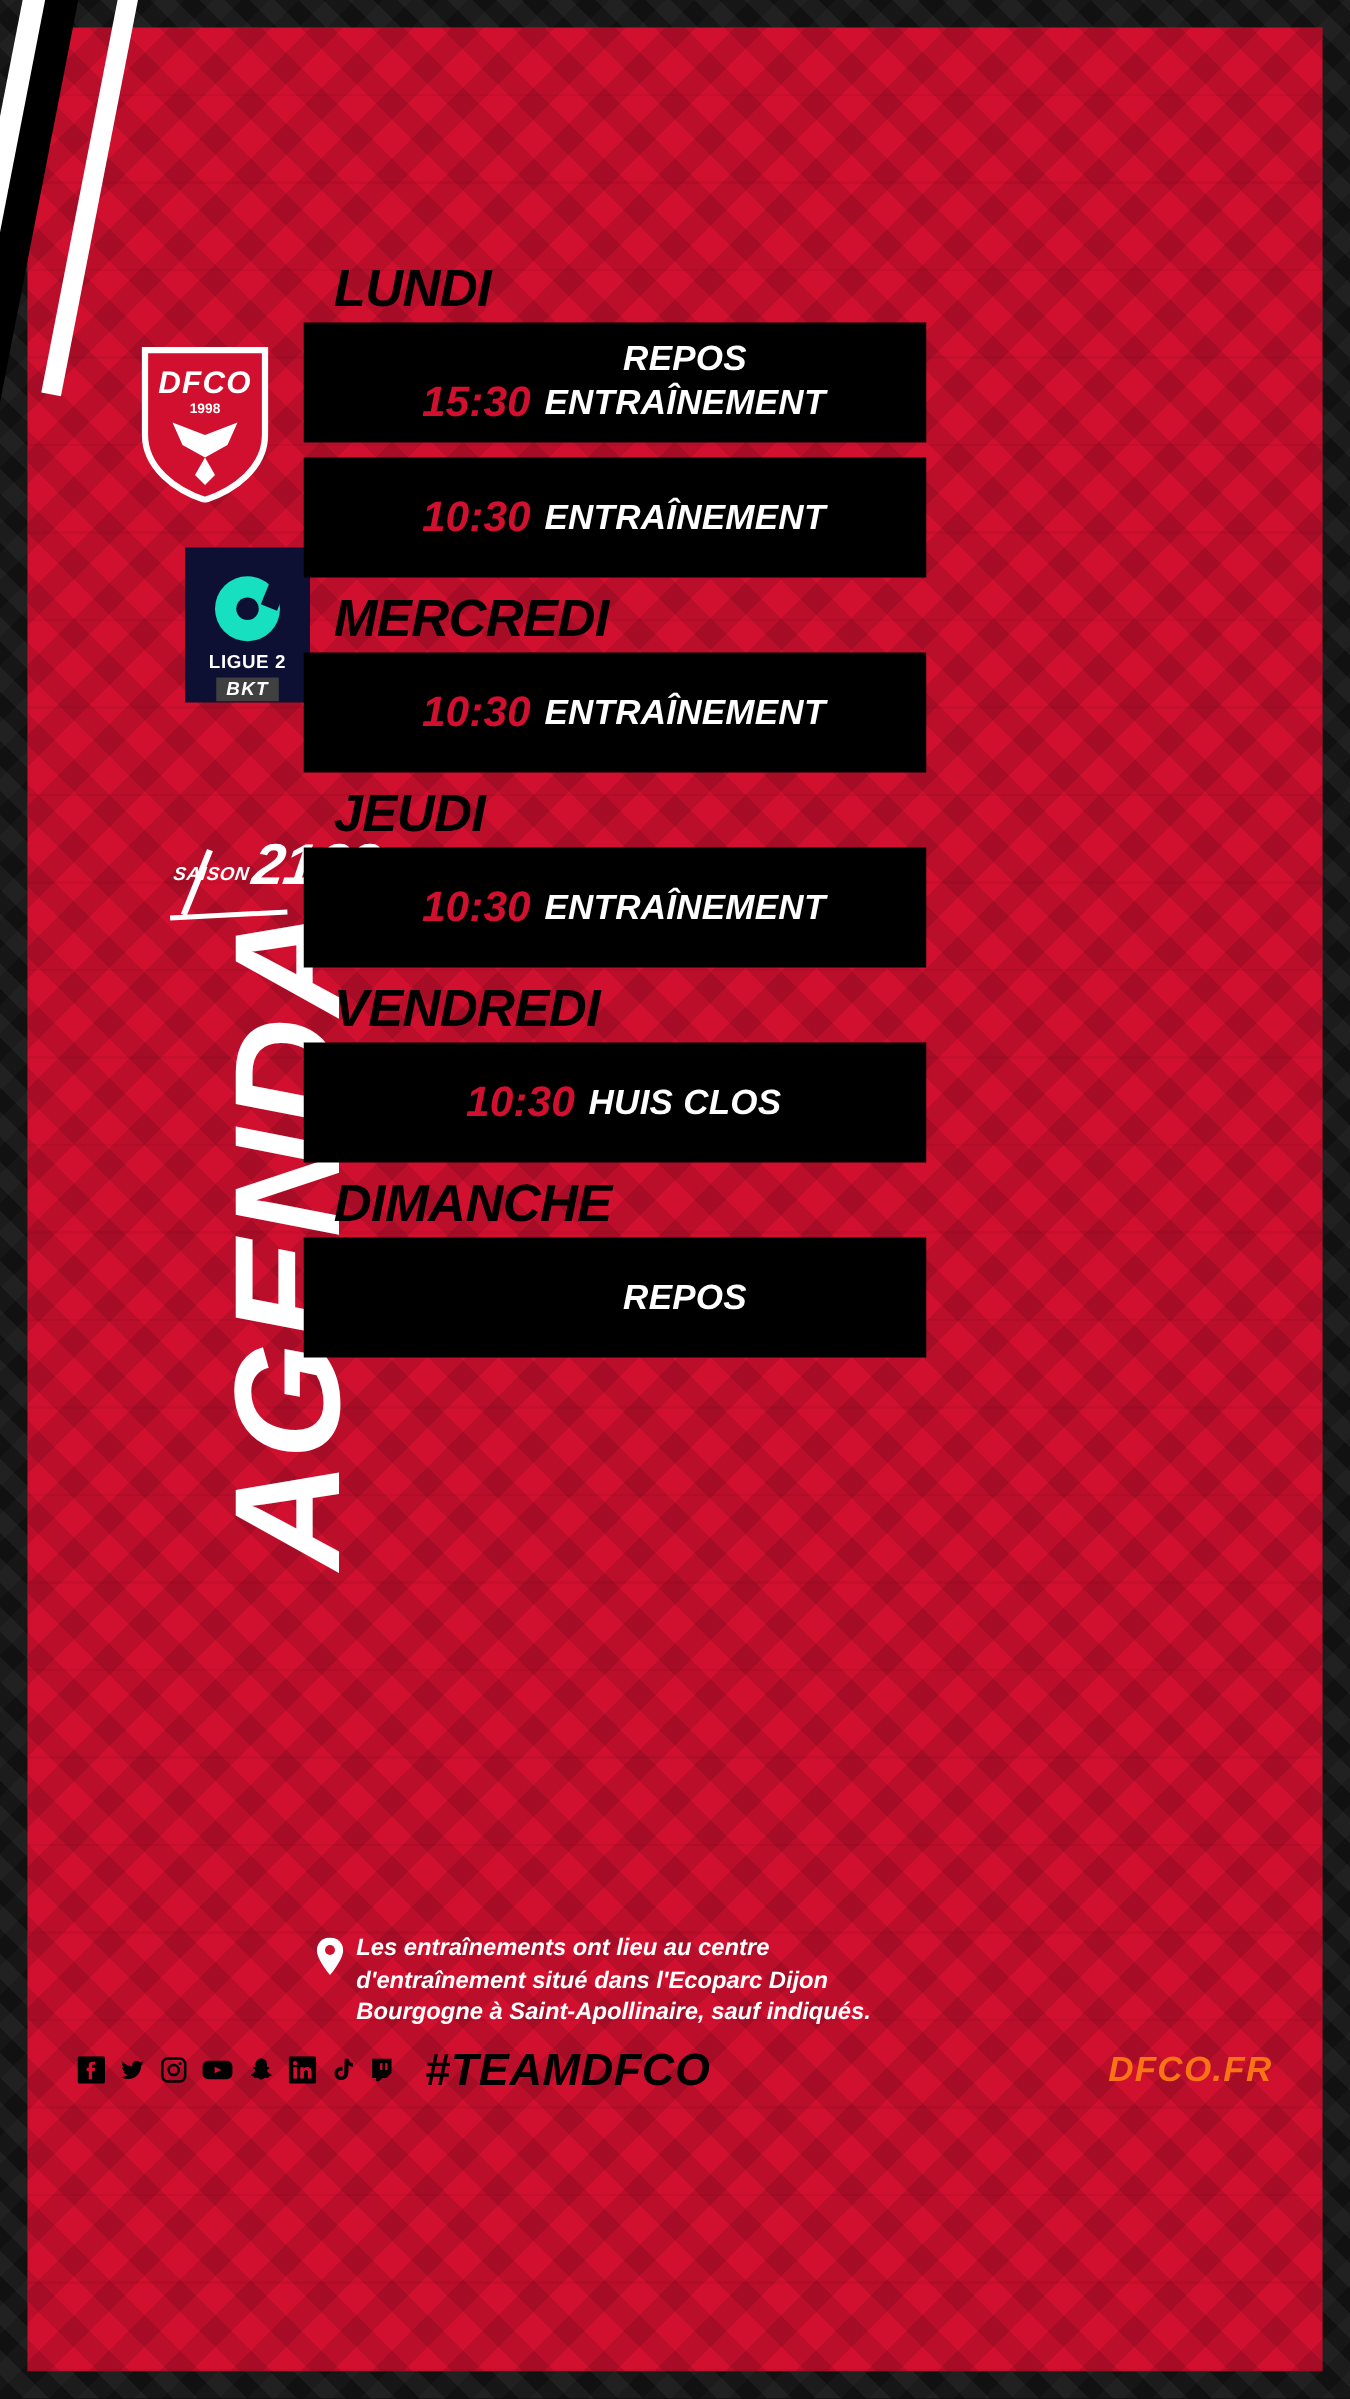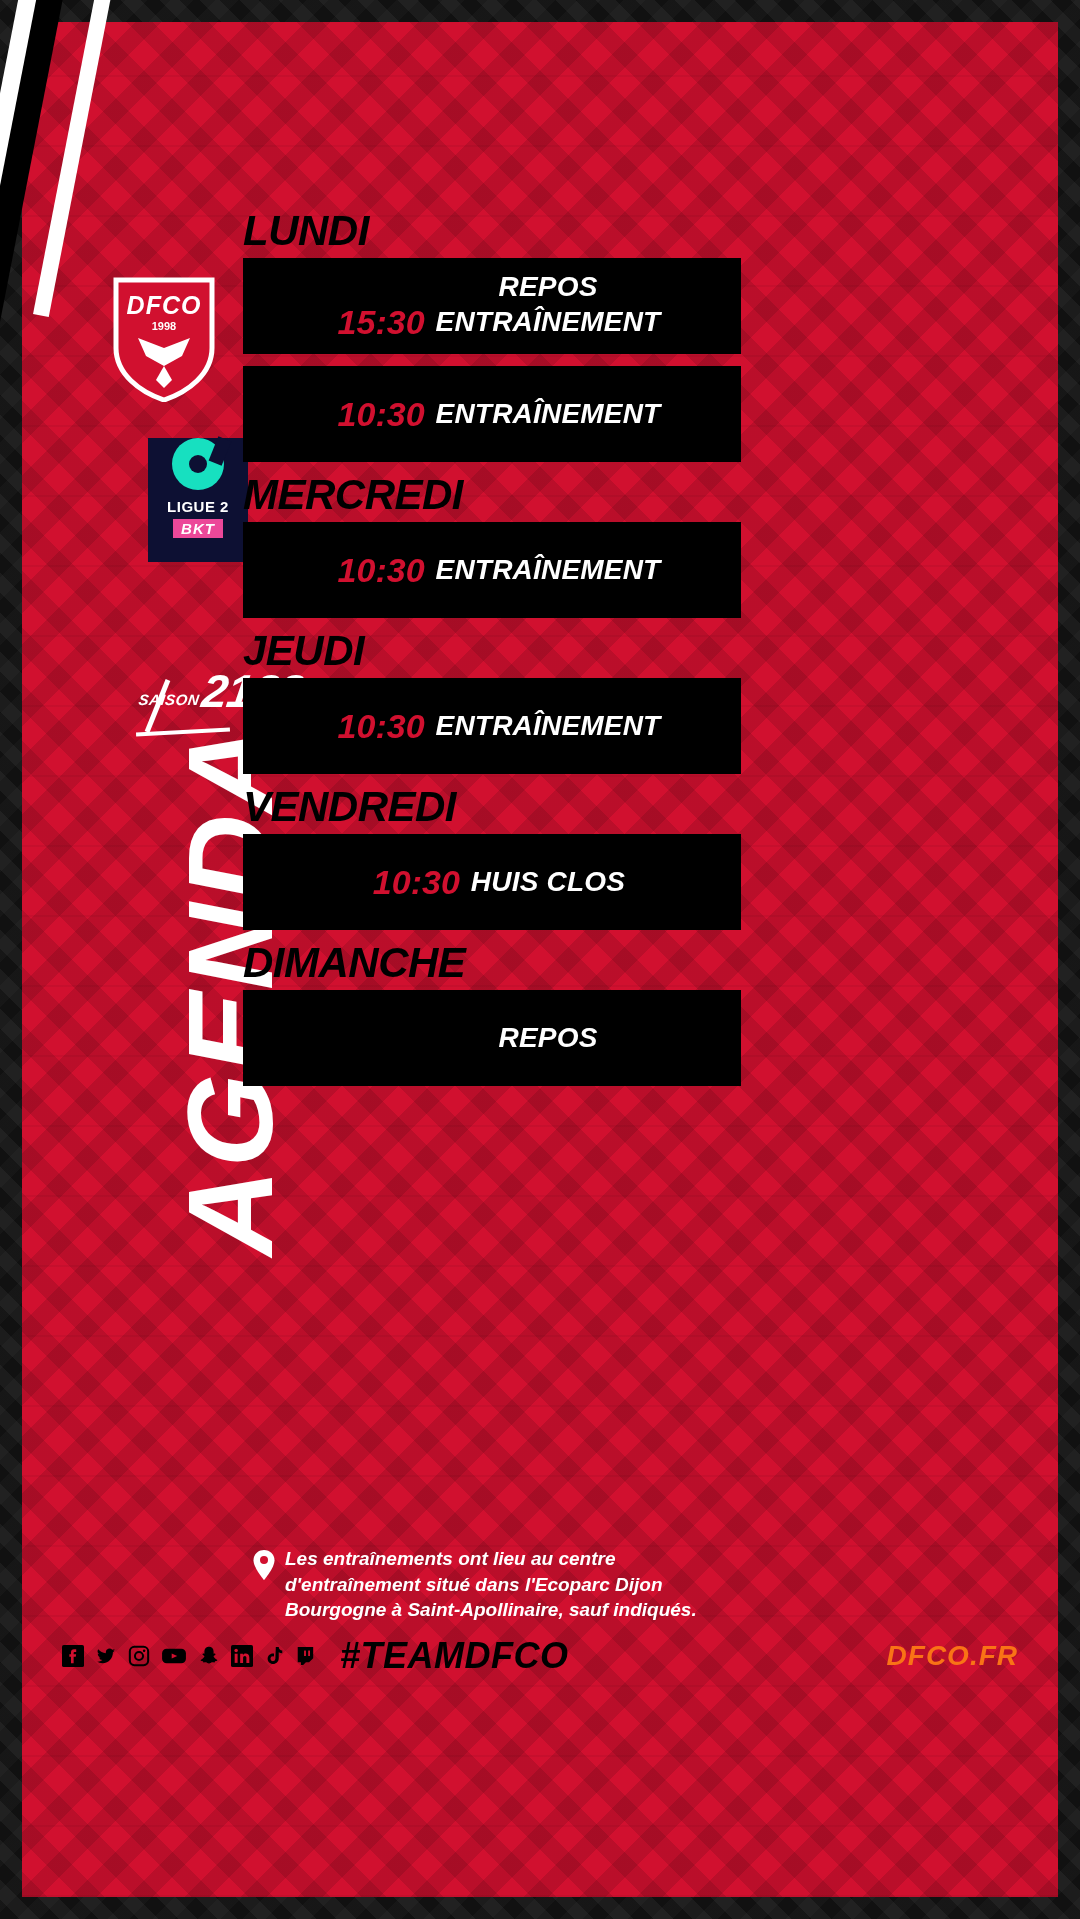--- a/index.html
+++ b/index.html
@@ -99,21 +99,21 @@
   
   .ligue2 {
     position: absolute;
     left: 148px; top: 438px;
     width: 100px; height: 124px;
     background: #0d1033;
     z-index: 6;
     display: flex;
     flex-direction: column;
     align-items: center;
-    padding-top: 0;
+    padding-top: 23px;
   }
   .l2-ring {
     width: 52px; height: 52px;
     border-radius: 50%;
     background: #17e0c0;
     position: relative;
     display: flex; align-items: center; justify-content: center;
   }
   .l2-ring::after {
     content: "";
@@ -131,21 +131,21 @@
   }
   .l2-text {
     color: #fff;
     font-weight: bold;
     font-size: 15px;
     letter-spacing: 0.5px;
     margin-top: 8px;
   }
   .l2-bkt {
     margin-top: 4px;
-    background: #ec4899;
+    background: #404040;
     color: #fff;
     font-weight: bold;
     font-style: italic;
     font-size: 15px;
     padding: 1px 8px;
     letter-spacing: 1px;
   }
 
   
   .saison {
@@ -218,20 +218,21 @@
     z-index: 6;
   }
   .day-title {
     color: #000;
     font-size: 42px;
     font-weight: bold;
     font-style: italic;
     letter-spacing: -0.5px;
     line-height: 1;
     margin-bottom: 6px;
+    margin-left: 24px;
   }
   .day-block {
     background: #000;
     width: 498px;
     margin-bottom: 12px;
     padding: 14px 0;
     display: flex;
     flex-direction: column;
     justify-content: center;
   }

